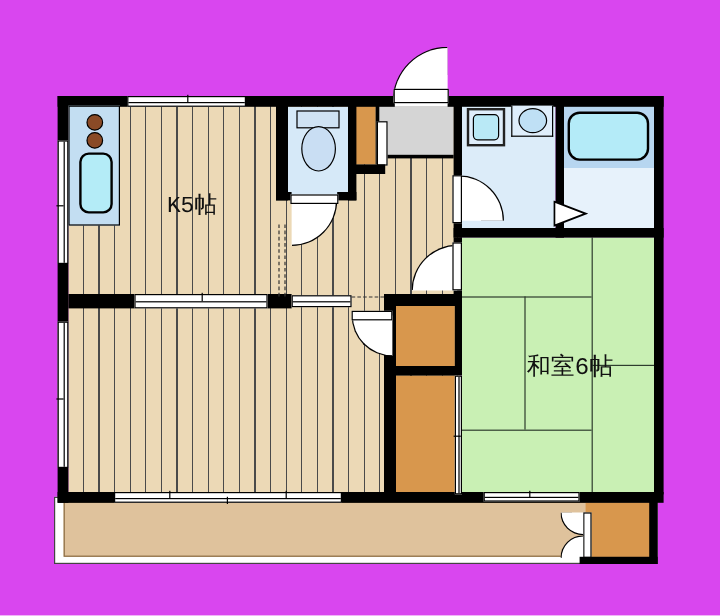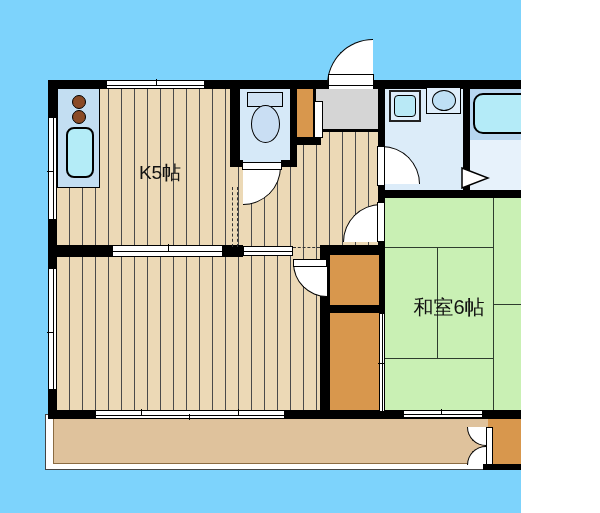--- a/index.html
+++ b/index.html
@@ -1,17 +1,17 @@
 <!DOCTYPE html>
 <html><head>
 <meta charset="utf-8">
 <style>
   html,body{margin:0;padding:0;background:#fff;}
-  #canvas{position:relative;width:521px;height:513px;background:#7dd3fc;overflow:hidden;
-          font-family:Liberation Sans, sans-serif;}
+  #canvas{position:relative;width:600px;height:513px;background:#d946ef;overflow:hidden;
+          font-family:Liberation Mono, monospace;}
   .abs{position:absolute;box-sizing:border-box;}
   .wall{position:absolute;background:#000;box-sizing:border-box;}
   .wood{background:repeating-linear-gradient(to right,#ecd9b6 0px,#ecd9b6 12px,#4a4a4a 12px,#4a4a4a 13px);}
   .win{position:absolute;background:#fff;border:1px solid #000;box-sizing:border-box;}
   .win-h::after{content:"";position:absolute;left:0;right:0;top:50%;height:1px;background:#000;}
   .win-v::after{content:"";position:absolute;top:0;bottom:0;left:50%;width:1px;background:#000;}
   .tick-v{position:absolute;width:1px;background:#000;}
   .tick-h{position:absolute;height:1px;background:#000;}
   .leaf{position:absolute;background:#fff;border:1px solid #000;box-sizing:border-box;}
   .arc{position:absolute;background:#fff;box-sizing:border-box;}
@@ -128,15 +128,15 @@
   <div class="abs" style="left:66px;top:127px;width:28px;height:51px;background:#b4ecf7;border:2px solid #000;border-radius:8px;"></div>
   <div class="abs" style="left:247px;top:92px;width:36px;height:15px;background:#cfe2f3;border:1px solid #000;"></div>
   <div class="abs" style="left:251px;top:105px;width:29px;height:38px;background:#c9def3;border:1px solid #000;border-radius:50%;"></div>
   <div class="abs" style="left:389px;top:90px;width:32px;height:32px;background:#dfeefb;border:2px solid #222;"></div>
   <div class="abs" style="left:394px;top:95px;width:22px;height:22px;background:#b9e9f6;border:1px solid #000;border-radius:4px;"></div>
   <div class="abs" style="left:426px;top:88px;width:35px;height:26px;background:#dfeefb;border:1px solid #000;border-top:none;"></div>
   <div class="abs" style="left:432px;top:90px;width:24px;height:21px;background:#bfe0f5;border:1px solid #000;border-radius:50%;"></div>
   <div class="abs" style="left:473px;top:93px;width:68px;height:41px;background:#b4ebf8;border:2px solid #000;border-radius:10px;"></div>
 
   <div class="room-label" style="left:120px;top:160px;width:80px;font-size:19px;">K5帖</div>
-  <div class="room-label" style="left:394px;top:295px;width:110px;text-align:center;">和室6帖</div>
+  <div class="room-label" style="left:420px;top:295px;width:110px;text-align:center;">和室6帖</div>
 
 </div>
 
 </body></html>

